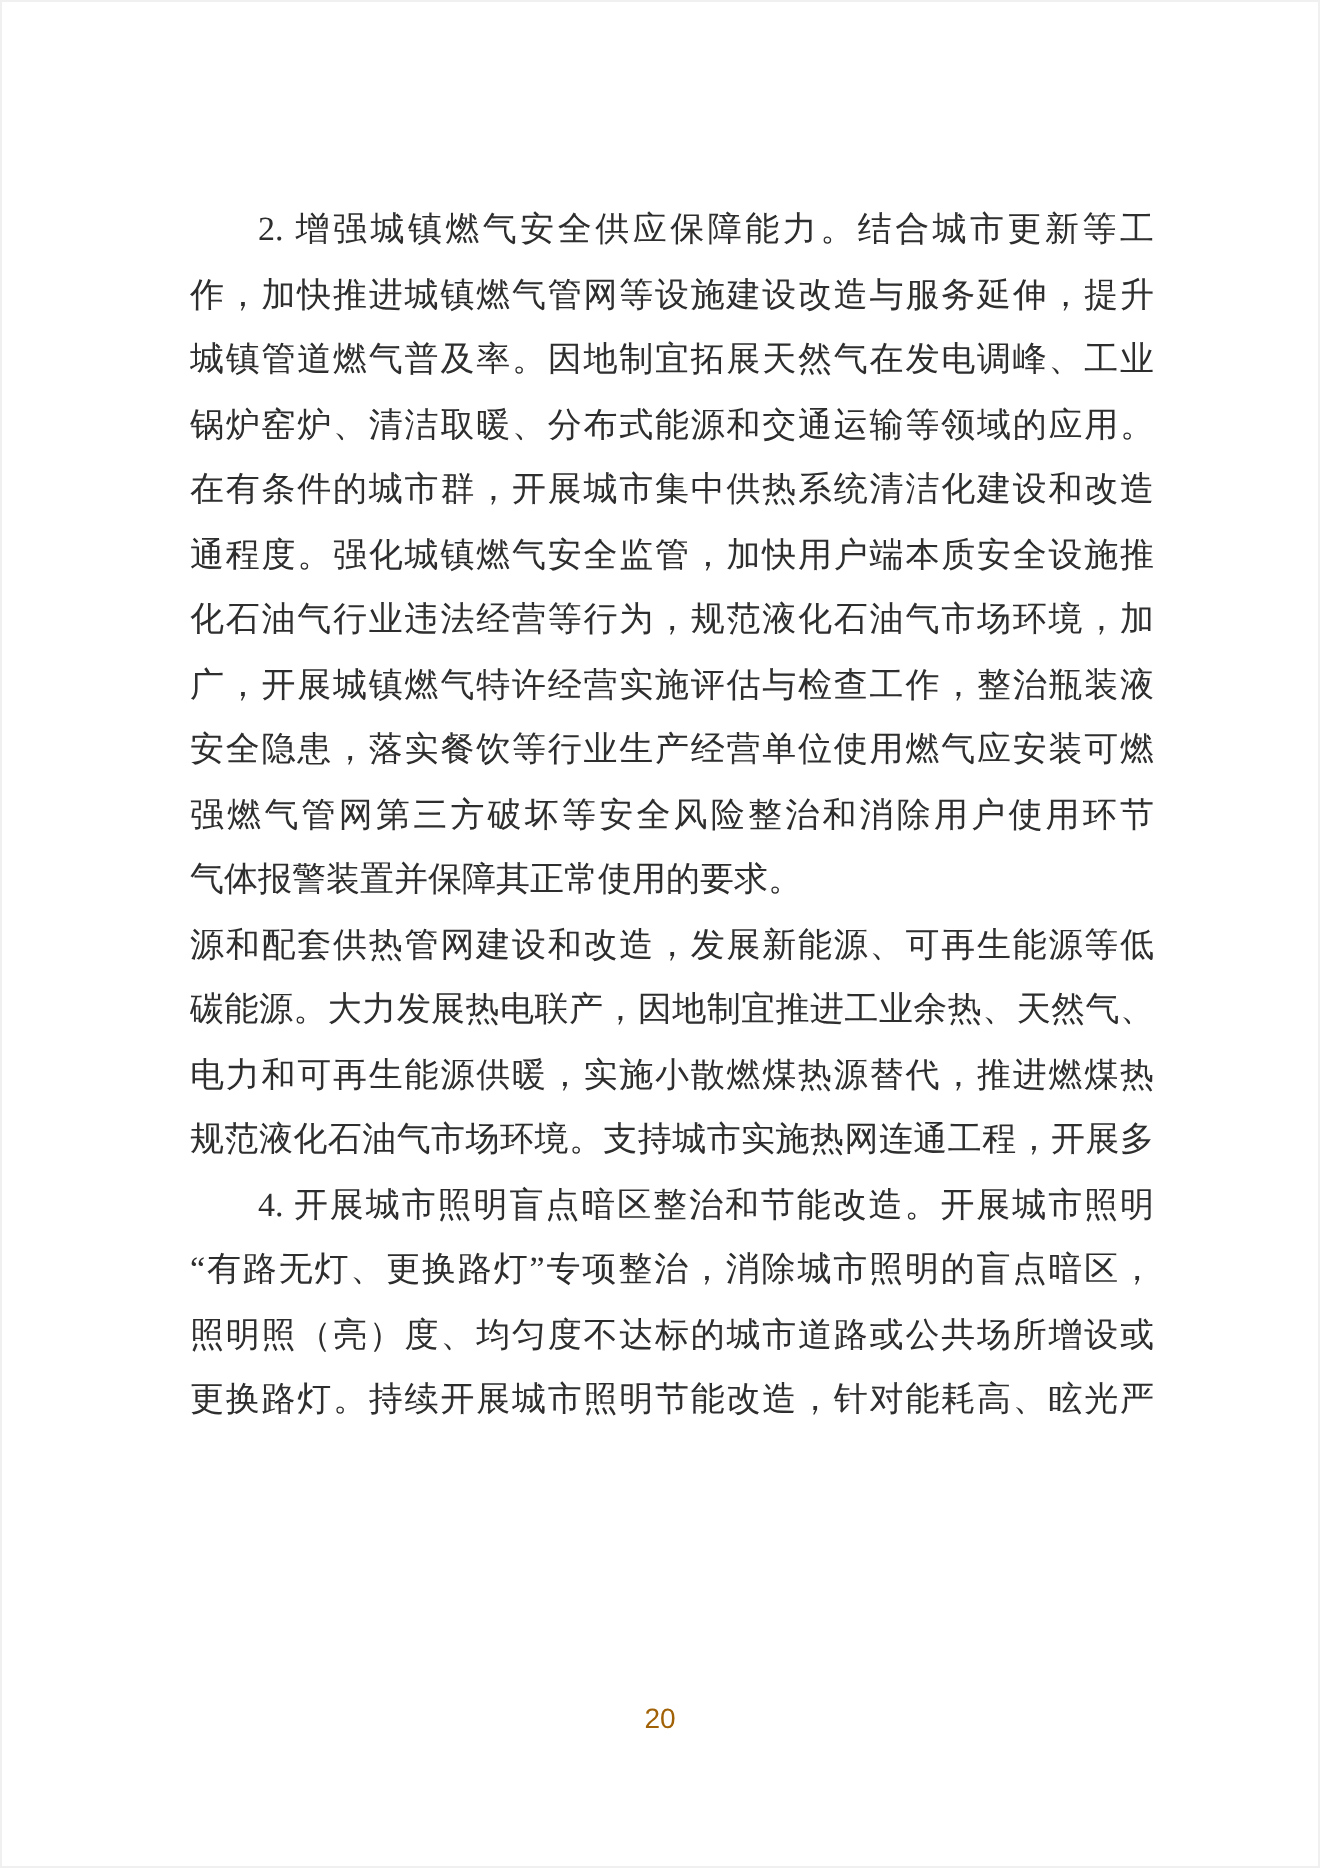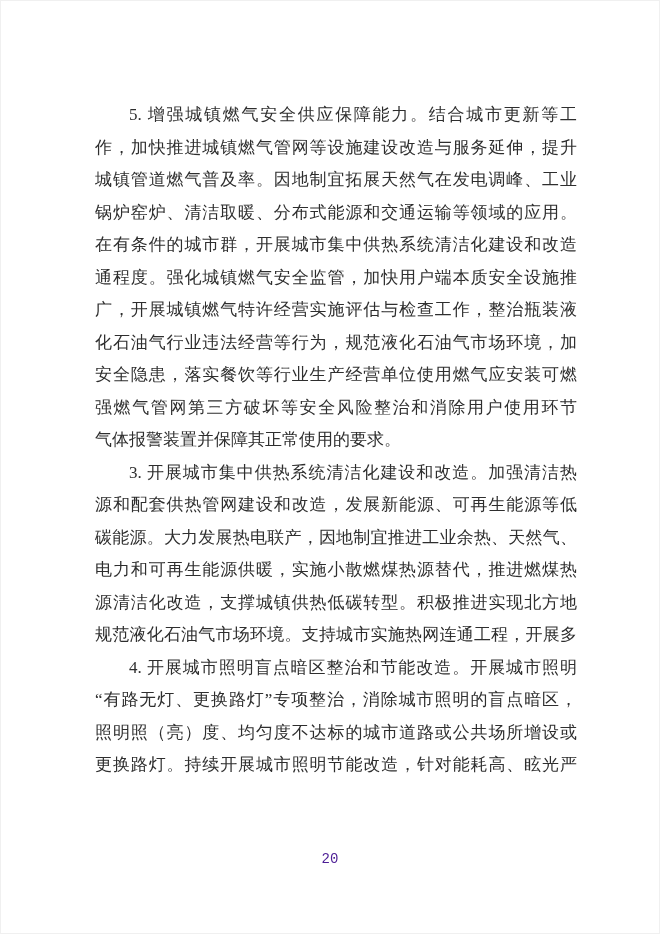--- a/index.html
+++ b/index.html
@@ -37,46 +37,44 @@
   }
   .text-line.para-end {
     text-align-last: left;
   }
   .page-footer {
     position: absolute;
     left: 0;
     top: 850px;
     width: 100%;
     text-align: center;
-    font-family: Liberation Mono, monospace;
+    font-family: Liberation Sans, sans-serif;
     font-size: 14px;
-    color: #4c1d95;
+    color: #a16207;
   }
 </style>
 </head>
 <body>
 
 <div class="page">
   <div class="doc-body">
-      <div class="text-line first">5. 增强城镇燃气安全供应保障能力。结合城市更新等工</div>
+      <div class="text-line first">2. 增强城镇燃气安全供应保障能力。结合城市更新等工</div>
       <div class="text-line">作，加快推进城镇燃气管网等设施建设改造与服务延伸，提升</div>
       <div class="text-line">城镇管道燃气普及率。因地制宜拓展天然气在发电调峰、工业</div>
       <div class="text-line">锅炉窑炉、清洁取暖、分布式能源和交通运输等领域的应用。</div>
       <div class="text-line">在有条件的城市群，开展城市集中供热系统清洁化建设和改造</div>
       <div class="text-line">通程度。强化城镇燃气安全监管，加快用户端本质安全设施推</div>
+      <div class="text-line">化石油气行业违法经营等行为，规范液化石油气市场环境，加</div>
       <div class="text-line">广，开展城镇燃气特许经营实施评估与检查工作，整治瓶装液</div>
-      <div class="text-line">化石油气行业违法经营等行为，规范液化石油气市场环境，加</div>
       <div class="text-line">安全隐患，落实餐饮等行业生产经营单位使用燃气应安装可燃</div>
       <div class="text-line">强燃气管网第三方破坏等安全风险整治和消除用户使用环节</div>
       <div class="text-line para-end">气体报警装置并保障其正常使用的要求。</div>
-      <div class="text-line first">3. 开展城市集中供热系统清洁化建设和改造。加强清洁热</div>
       <div class="text-line">源和配套供热管网建设和改造，发展新能源、可再生能源等低</div>
       <div class="text-line">碳能源。大力发展热电联产，因地制宜推进工业余热、天然气、</div>
       <div class="text-line">电力和可再生能源供暖，实施小散燃煤热源替代，推进燃煤热</div>
-      <div class="text-line">源清洁化改造，支撑城镇供热低碳转型。积极推进实现北方地</div>
       <div class="text-line">规范液化石油气市场环境。支持城市实施热网连通工程，开展多</div>
       <div class="text-line first">4. 开展城市照明盲点暗区整治和节能改造。开展城市照明</div>
       <div class="text-line">“有路无灯、更换路灯”专项整治，消除城市照明的盲点暗区，</div>
       <div class="text-line">照明照（亮）度、均匀度不达标的城市道路或公共场所增设或</div>
       <div class="text-line">更换路灯。持续开展城市照明节能改造，针对能耗高、眩光严</div>
     </div>
   <div class="page-footer">20</div>
 </div>
 
 </body></html>

